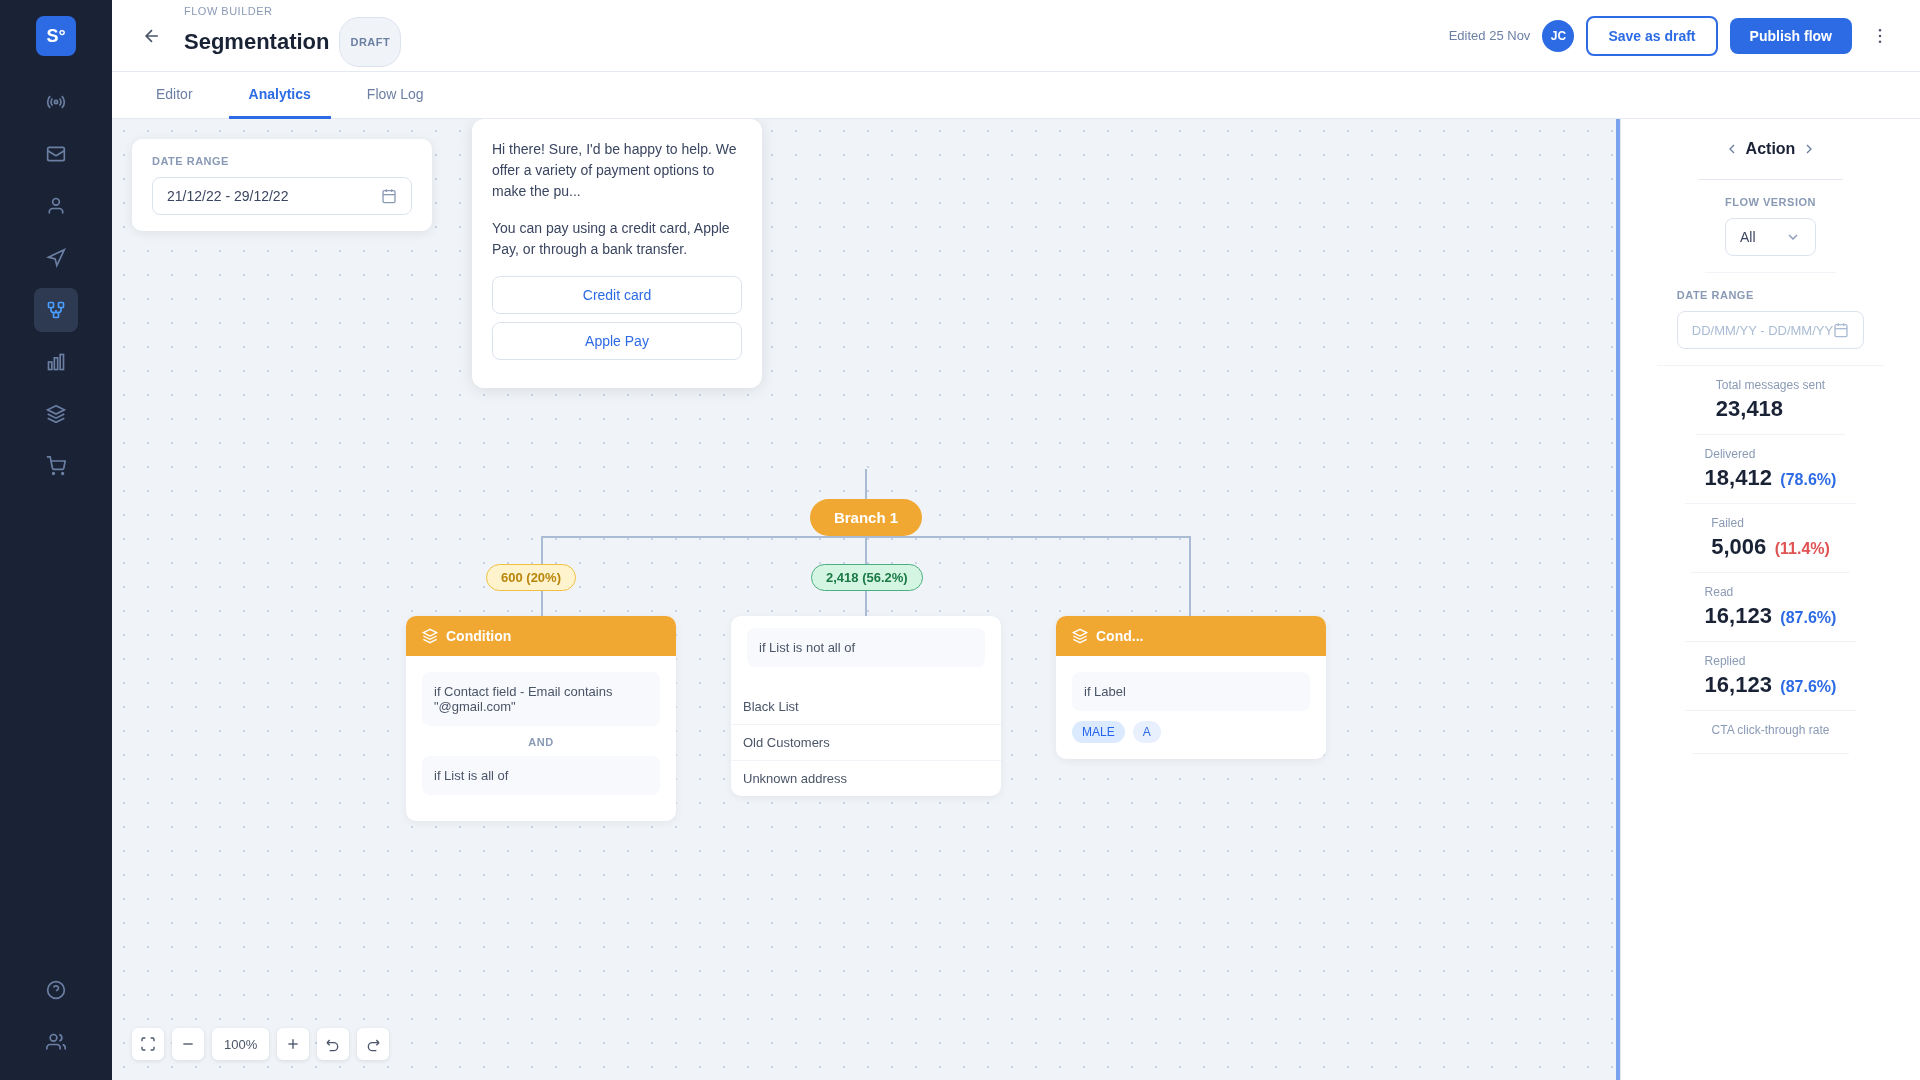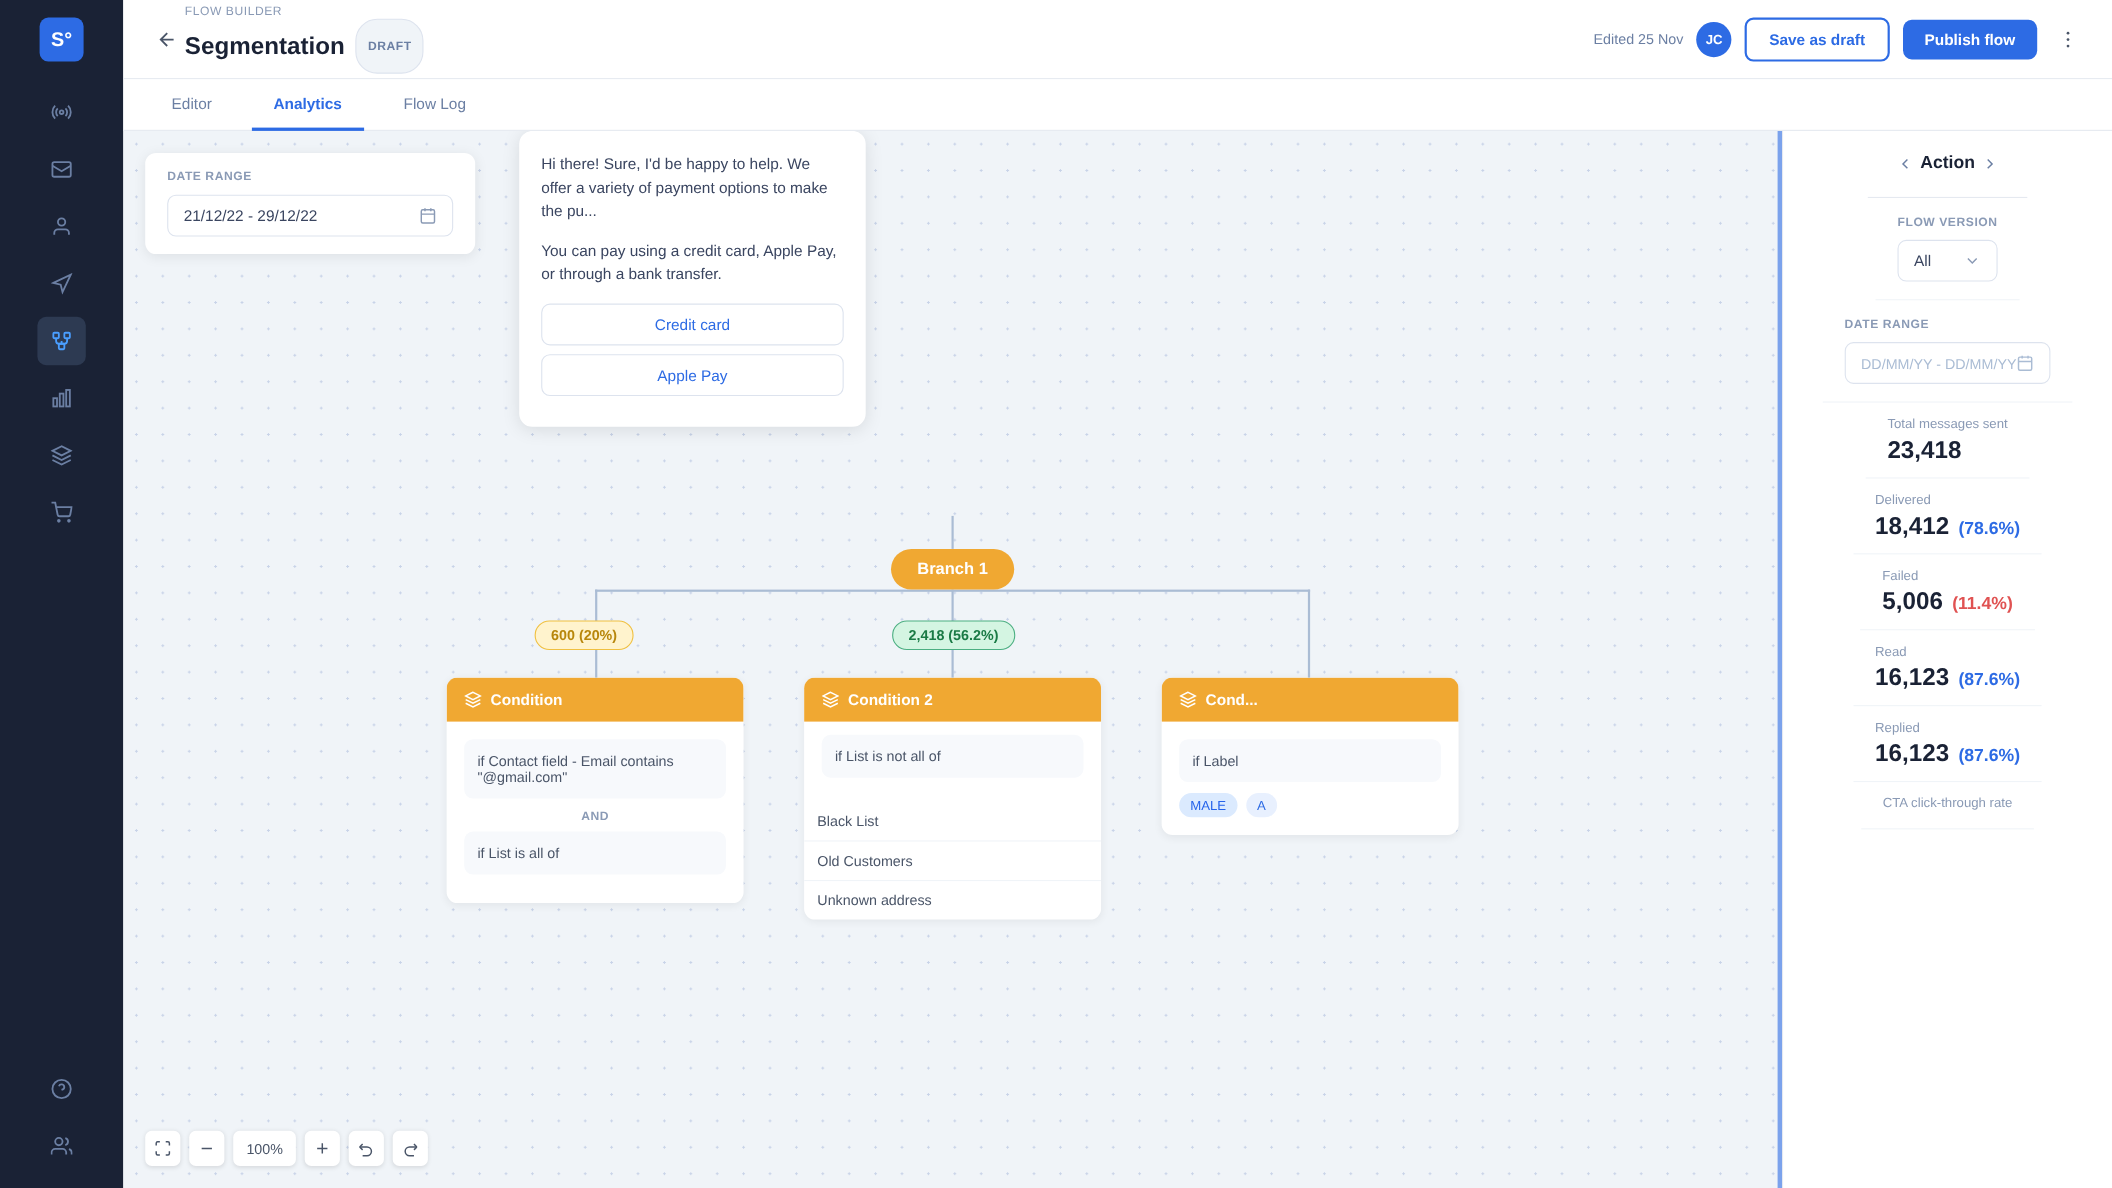--- a/index.html
+++ b/index.html
@@ -49,21 +49,21 @@
     }
 
     
     .header {
       background: white;
       border-bottom: 1px solid #e5e9f0;
       padding: 0 24px;
       height: 72px;
       display: flex;
       align-items: center;
-      gap: 0;
+      gap: 16px;
       flex-shrink: 0;
     }
     .back-btn {
       width: 32px; height: 32px;
       display: flex; align-items: center; justify-content: center;
       cursor: pointer; color: #4a5568; border-radius: 6px;
     }
     .header-title-section { flex: 1; }
     .flow-builder-label { font-size: 11px; color: #8a9ab5; letter-spacing: 0.5px; text-transform: uppercase; }
     .header-title-row { display: flex; align-items: center; gap: 10px; }
@@ -163,21 +163,21 @@
     }
 
     
     .chat-bubble {
       position: absolute;
       top: 0; left: 360px;
       background: white;
       border-radius: 12px;
       padding: 20px;
       box-shadow: 0 2px 16px rgba(0,0,0,0.1);
-      width: 315px;
+      width: 290px;
     }
     .chat-text { font-size: 14px; color: #3a4560; line-height: 1.5; margin-bottom: 16px; }
     .chat-btn {
       display: block; width: 100%;
       border: 1px solid #dde3ee; border-radius: 8px;
       padding: 10px; text-align: center;
       color: #2d6be4; font-size: 14px;
       margin-bottom: 8px; cursor: pointer;
       background: white;
     }
@@ -519,26 +519,20 @@
                 <span>if Contact field - Email contains "@gmail.com"</span>
               </div>
               <div class="and-divider">AND</div>
               <div class="condition-rule">
                 <span>if List is all of</span>
               </div>
             </div>
           </div>
 
           <div class="condition-card">
-            <div class="condition-header">
-              <svg width="16" height="16" viewBox="0 0 24 24" fill="none" stroke="currentColor" stroke-width="2">
-                  <path d="M12 2L2 7l10 5 10-5-10-5zM2 17l10 5 10-5M2 12l10 5 10-5"></path>
-                </svg>
-              <span>Condition 2</span>
-            </div>
             <div class="condition-body" style="padding: 0;">
               <div style="padding: 12px 16px;">
                 <div class="condition-rule">
                   <span>if List is not all of</span>
                 </div>
               </div>
               <div class="condition-list-item">Black List</div>
               <div class="condition-list-item">Old Customers</div>
               <div class="condition-list-item">Unknown address</div>
             </div>

